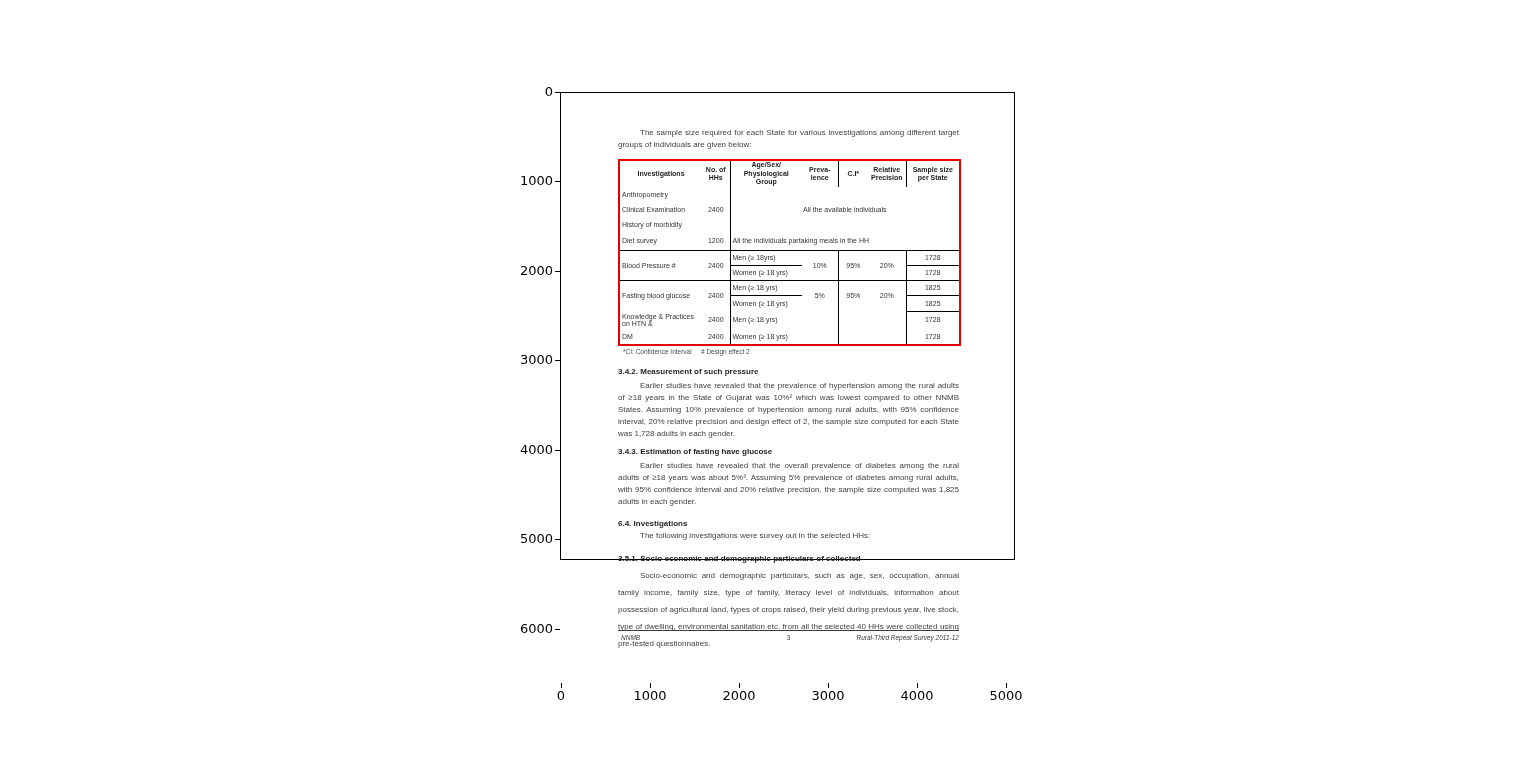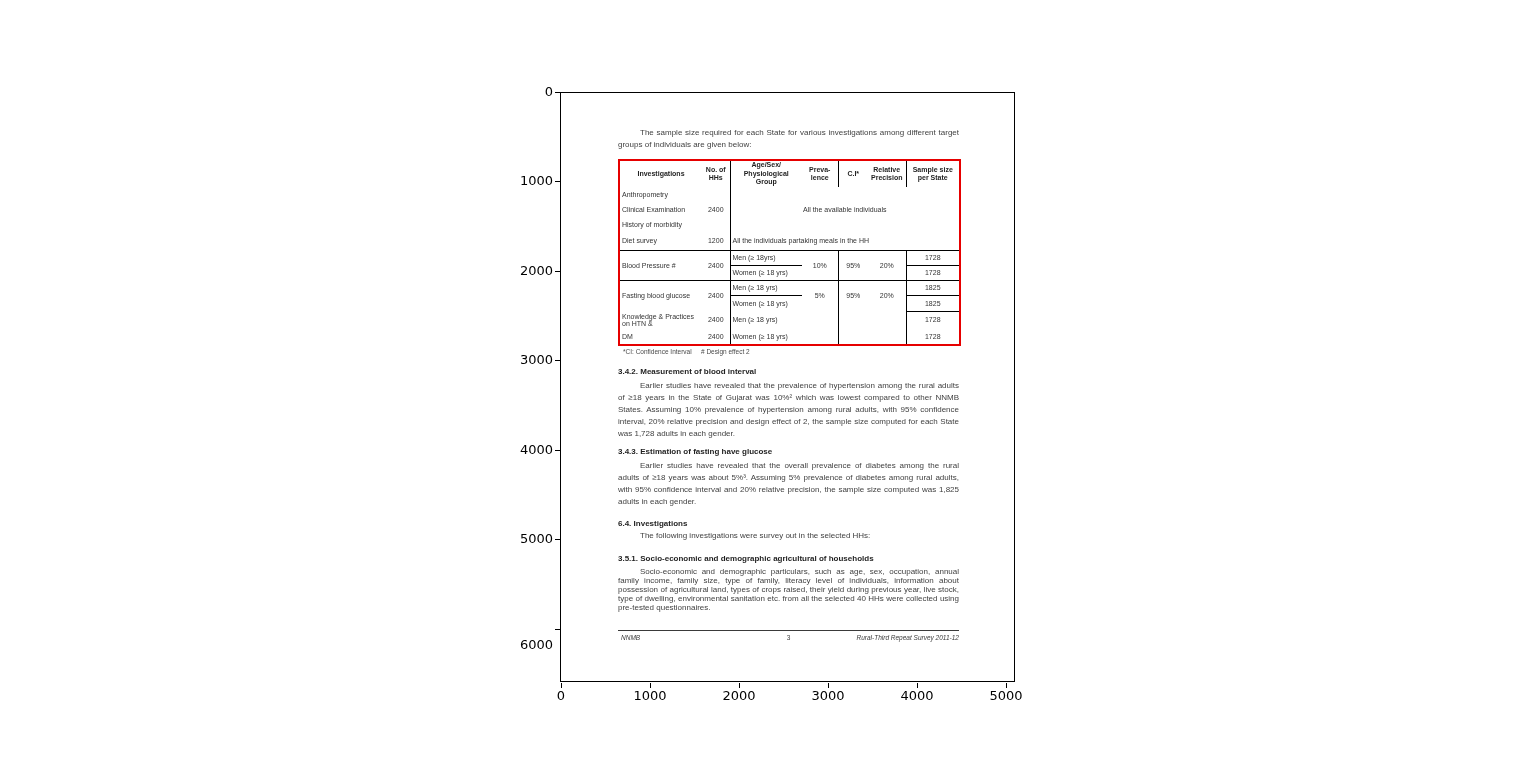--- a/index.html
+++ b/index.html
@@ -1,35 +1,35 @@
 <!DOCTYPE html>
 <html><head>
 <meta charset="utf-8">
 <style>
   * { margin:0; padding:0; box-sizing:border-box; }
   html,body { background:#ffffff; }
   .canvas { position:relative; width:1536px; height:767px; background:#ffffff; overflow:hidden;
             font-family:"DejaVu Sans", sans-serif; }
 
   
-  .axes { position:absolute; left:560px; top:92px; width:455px; height:590px;
+  .axes { position:absolute; left:560px; top:92px; width:455px; height:468px;
           border:1px solid #000; background:#ffffff; }
   .ytick-label { position:absolute; width:60px; height:14px; text-align:right;
                  font-size:13px; line-height:14px; color:#000; }
   .xtick-label { position:absolute; width:60px; height:14px; text-align:center;
                  font-size:13px; line-height:14px; color:#000; }
   .ytick-mark { position:absolute; width:5px; height:1px; background:#000; }
   .xtick-mark { position:absolute; width:1px; height:5px; background:#000; }
 
   
   .doc { position:absolute; left:0; top:0; width:455px; height:590px;
          font-family:"Liberation Sans", sans-serif; color:#3f3f3f; }
   .doc-p { position:absolute; left:57px; width:341px; font-size:8px; line-height:12px;
            text-align:justify; text-indent:22px; color:#3f3f3f; }
-  .doc-p.tight { line-height:9px; }
+  .doc-p.tight { line-height:17px; }
   .doc-h { position:absolute; left:57px; width:341px; font-size:8px; font-weight:bold;
            color:#1f1f1f; }
   .footnote { position:absolute; font-size:6.5px; color:#4a4a4a; }
 
   
   table.stable { position:absolute; left:57px; top:66px; width:341px; height:185px;
                  border-collapse:collapse; table-layout:fixed;
                  border:2px solid #e60000; font-size:7px; color:#333; }
   table.stable td { padding:0 2px; vertical-align:middle; overflow:hidden; }
   td.hd { font-weight:bold; text-align:center; vertical-align:top; padding-top:3px;
@@ -49,21 +49,21 @@
 <body>
 
 <div class="canvas">
 
   <div class="ytick-label" style="left:493px; top:85px;">0</div>
   <div class="ytick-label" style="left:493px; top:174px;">1000</div>
   <div class="ytick-label" style="left:493px; top:264px;">2000</div>
   <div class="ytick-label" style="left:493px; top:353px;">3000</div>
   <div class="ytick-label" style="left:493px; top:443px;">4000</div>
   <div class="ytick-label" style="left:493px; top:532px;">5000</div>
-  <div class="ytick-label" style="left:493px; top:622px;margin-top:16px;">6000</div>
+  <div class="ytick-label" style="left:493px; top:622px;">6000</div>
 
   <div class="ytick-mark" style="left:555px; top:92px;"></div>
   <div class="ytick-mark" style="left:555px; top:181px;"></div>
   <div class="ytick-mark" style="left:555px; top:271px;"></div>
   <div class="ytick-mark" style="left:555px; top:360px;"></div>
   <div class="ytick-mark" style="left:555px; top:450px;"></div>
   <div class="ytick-mark" style="left:555px; top:539px;"></div>
   <div class="ytick-mark" style="left:555px; top:629px;"></div>
 
   <div class="xtick-label" style="left:531px; top:689px;">0</div>
@@ -166,30 +166,30 @@
           <td class="vl"></td>
           <td></td>
           <td class="vl cc">1728</td>
         </tr>
       </tbody>
         </table>
 
       <div class="footnote" style="left:62px; top:255px;">*CI: Confidence Interval</div>
       <div class="footnote" style="left:140px; top:255px;"># Design effect 2</div>
 
-      <div class="doc-h" style="top:274px;">3.4.2. Measurement of blood interval</div>
+      <div class="doc-h" style="top:274px;">3.4.2. Measurement of such pressure</div>
       <div class="doc-p" style="top:287px;">Earlier studies have revealed that the prevalence of hypertension among the rural adults of ≥18 years in the State of Gujarat was 10%² which was lowest compared to other NNMB States. Assuming 10% prevalence of hypertension among rural adults, with 95% confidence interval, 20% relative precision and design effect of 2, the sample size computed for each State was 1,728 adults in each gender.</div>
 
       <div class="doc-h" style="top:354px;">3.4.3. Estimation of fasting have glucose</div>
       <div class="doc-p" style="top:367px;">Earlier studies have revealed that the overall prevalence of diabetes among the rural adults of ≥18 years was about 5%³. Assuming 5% prevalence of diabetes among rural adults, with 95% confidence interval and 20% relative precision, the sample size computed was 1,825 adults in each gender.</div>
 
       <div class="doc-h" style="top:426px;">6.4. Investigations</div>
       <div class="doc-p" style="top:437px;">The following investigations were survey out in the selected HHs:</div>
 
-      <div class="doc-h" style="top:461px;">3.5.1. Socio-economic and demographic agricultural of households</div>
+      <div class="doc-h" style="top:461px;">3.5.1. Socio-economic and demographic particulars of collected</div>
       <div class="doc-p tight" style="top:474px;">Socio-economic and demographic particulars, such as age, sex, occupation, annual family income, family size, type of family, literacy level of individuals, information about possession of agricultural land, types of crops raised, their yield during previous year, live stock, type of dwelling, environmental sanitation etc. from all the selected 40 HHs were collected using pre-tested questionnaires.</div>
 
       <div class="footer-rule"></div>
       <div class="footer-txt" style="left:60px;">NNMB</div>
       <div class="footer-txt" style="left:57px; width:341px; text-align:center; font-style:normal;">3</div>
       <div class="footer-txt" style="left:57px; width:341px; text-align:right;">Rural-Third Repeat Survey 2011-12</div>
 
     </div>
   </div>
 

